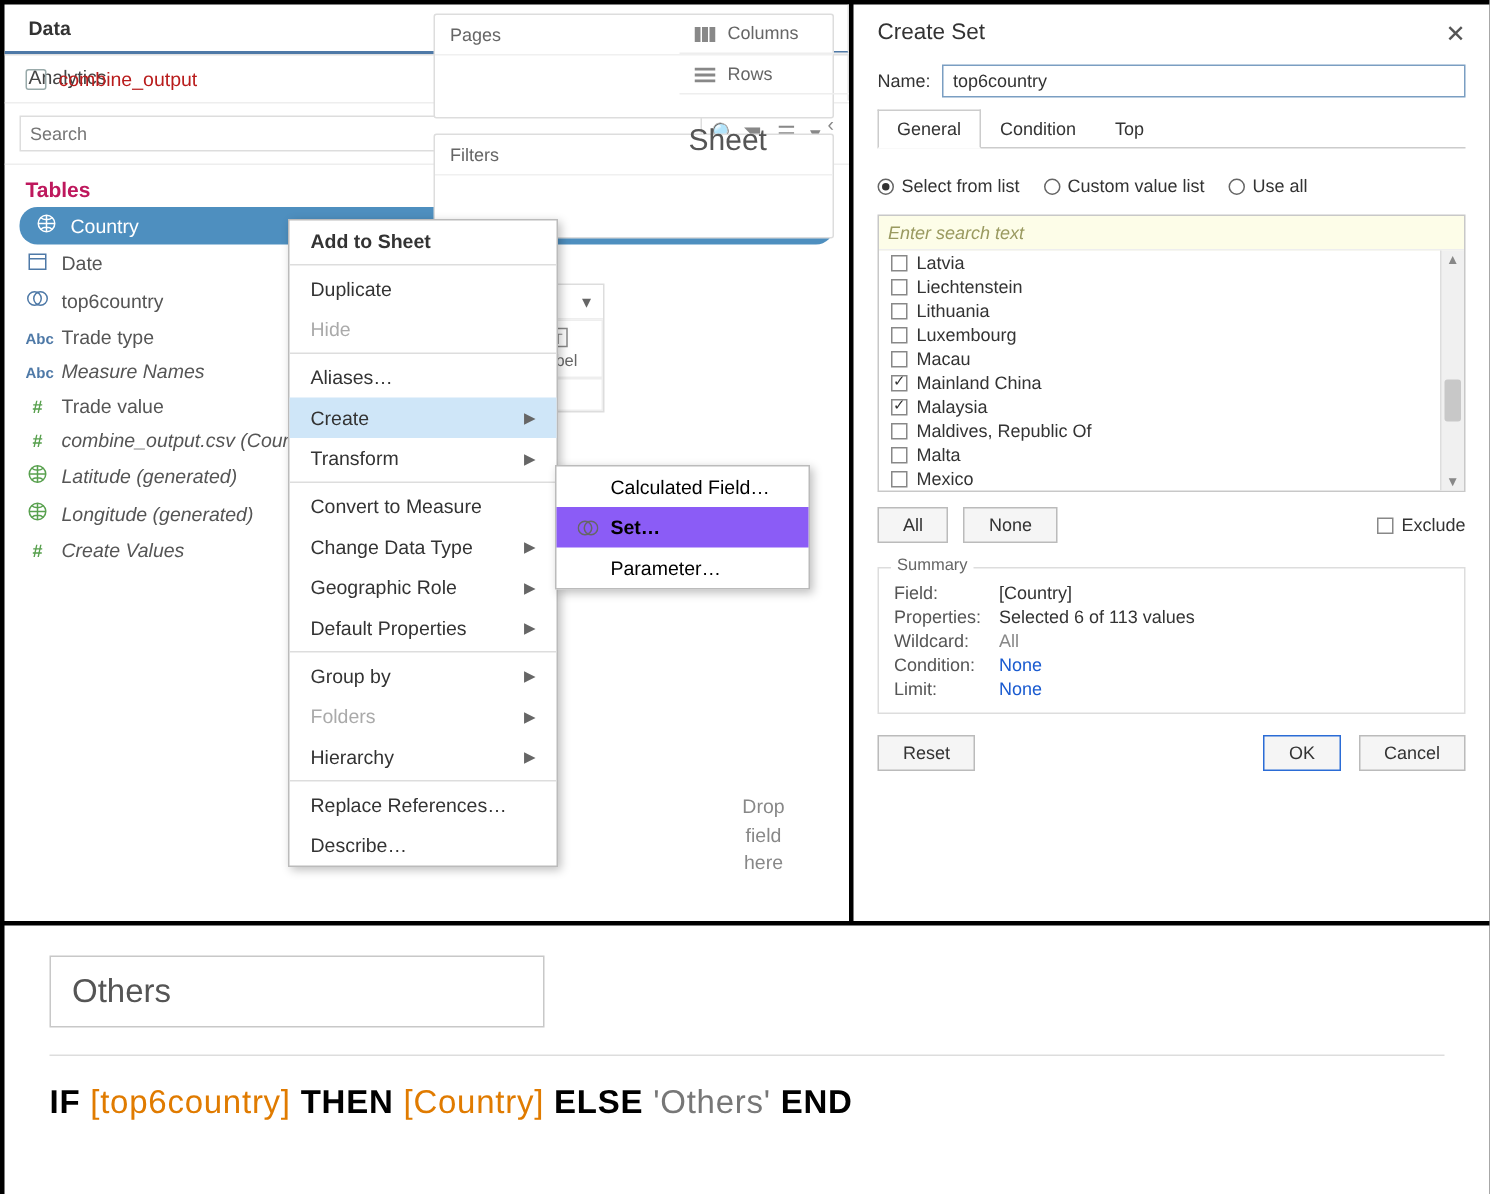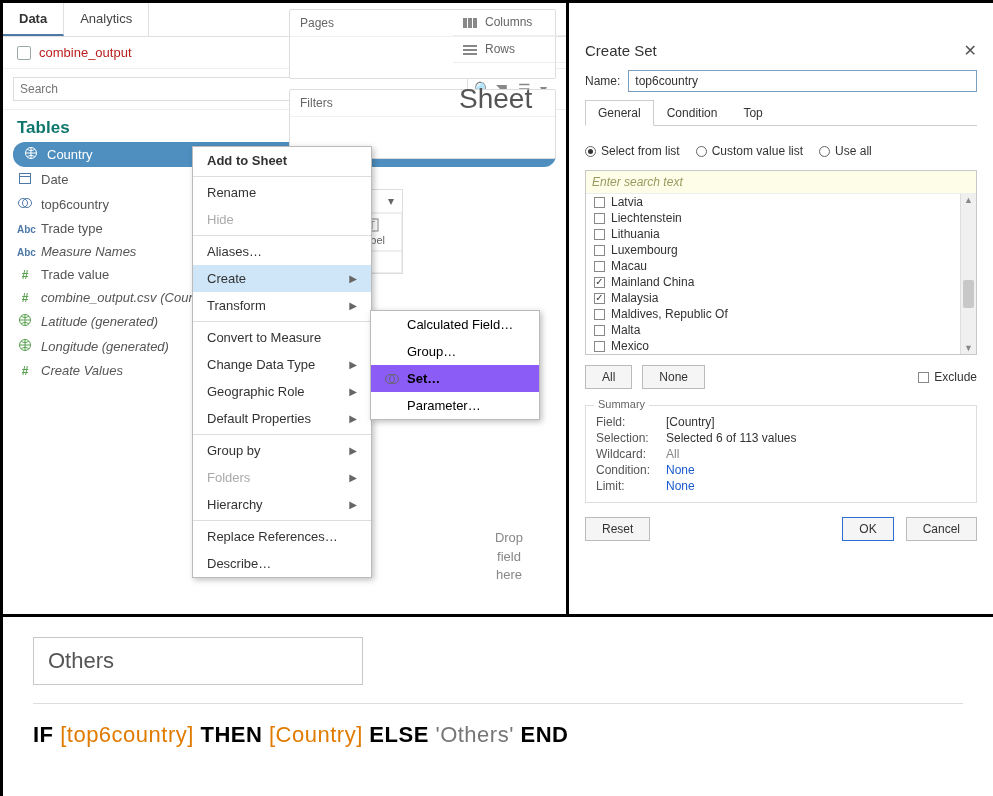--- a/index.html
+++ b/index.html
@@ -4,49 +4,49 @@
 <style>
   * { box-sizing: border-box; font-family: "Segoe UI", Arial, sans-serif; }
   body { margin: 0; background: #fff; }
   .frame { position: relative; width: 993px; height: 796px; border: 3px solid #000; }
   .panel { position: absolute; border: 3px solid #000; background: #fff; overflow: hidden; }
   .left { left: -3px; top: -3px; width: 569px; height: 617px; }
   .right { left: 563px; top: -3px; width: 430px; height: 617px; }
   .bottom { left: -3px; top: 611px; width: 996px; height: 185px; }
 
   
-  .tabrow { display: flex; align-items: stretch; height: 34px; border-bottom: 1px solid #e0e0e0; font-size: 13px; color: #444; }
+  .tabrow { display: flex; align-items: stretch; height: 34px; border-bottom: 1px solid #e0e0e0; font-size: 13px; color: #444; flex-direction: column; }
   .tabrow .tab { padding: 8px 16px; border-right: 1px solid #e0e0e0; }
   .tabrow .tab.data { border-bottom: 2px solid #4e79a7; font-weight: 600; color: #333; }
   .tabrow .collapse { margin-left: auto; padding: 8px 10px; color: #888; }
   .ds-row { display: flex; align-items: center; gap: 8px; padding: 8px 14px; font-size: 13px; color: #b91c1c; border-bottom: 1px solid #eee; }
   .ds-icon { width: 14px; height: 14px; border: 1.5px solid #9aa; border-radius: 2px; }
   .search-row { display: flex; align-items: center; padding: 8px 10px; gap: 6px; border-bottom: 1px solid #eee; }
   .search-row input { flex: 1; border: 1px solid #ddd; padding: 4px 6px; font-size: 12px; color: #888; }
   .search-row .util { width: 16px; color: #888; font-size: 14px; }
-  .tables-h { padding: 8px 14px 4px; font-size: 17px; font-weight: 700; color: #0f766e; }
+  .tables-h { padding: 8px 14px 4px; font-size: 14px; font-weight: 700; color: #be185d; }
   .field-list { font-size: 13px; }
   .field { display: flex; align-items: center; gap: 8px; padding: 4px 14px; color: #555; white-space: nowrap; overflow: hidden; }
   .field .fi { width: 16px; text-align: center; font-size: 12px; }
   .field .txt { overflow: hidden; text-overflow: clip; }
   .field .ital { font-style: italic; }
   .field.selected { background: #4e8fbf; color: #fff; border-radius: 12px; margin: 0 10px; padding: 4px 10px; }
   .field.selected .fi { color: #fff; }
   .blue-i { color: #4e79a7; }
   .green-i { color: #59a14f; }
 
   
   .cards { position: absolute; left: 276px; top: 0; right: 0; bottom: 0; }
   .card { border: 1px solid #ddd; margin: 10px; border-radius: 2px; background: #fff; }
   .card .title { padding: 6px 10px; font-size: 12px; color: #666; border-bottom: 1px solid #f0f0f0; }
   .card.pages { height: 70px; }
   .card.filters { height: 70px; }
   .shelf-row { display: flex; align-items: center; gap: 8px; padding: 6px 10px; border-bottom: 1px solid #eee; font-size: 12px; color: #666; }
   .shelf-icon { width: 14px; height: 10px; display: inline-block; }
-  .sheet-title { font-size: 28px; color: #555; padding: 10px 0 0 6px; }
+  .sheet-title { font-size: 20px; color: #555; padding: 10px 0 0 6px; }
   .marks { border: 1px solid #ddd; position: absolute; top: 100px; left: 0; width: 124px; }
   .marks .mh { padding: 4px 8px; font-size: 12px; border-bottom: 1px solid #eee; color: #666; }
   .marks .row { display: flex; }
   .marks .cell { flex: 1; text-align: center; padding: 4px; font-size: 11px; color: #666; border: 1px solid #eee; }
   .drop { position: absolute; left: 30px; bottom: 30px; width: 60px; text-align: center; font-size: 13px; color: #888; line-height: 1.4; }
 
   
   .ctx { position: absolute; left: 189px; top: 143px; width: 180px; background: #fff; border: 1px solid #bbb; box-shadow: 2px 2px 6px rgba(0,0,0,.25); font-size: 13px; color: #333; z-index: 10; }
   .ctx .mi { padding: 6px 14px; display: flex; align-items: center; justify-content: space-between; }
   .ctx .mi.bold { font-weight: 700; }
@@ -54,21 +54,21 @@
   .ctx hr { border: none; border-top: 1px solid #ddd; margin: 2px 0; }
   .ctx .mi.hover { background: #cfe6f8; }
   .ctx .arr { color: #666; font-size: 10px; }
   .sub { position: absolute; left: 367px; top: 307px; width: 170px; background: #fff; border: 1px solid #bbb; box-shadow: 2px 2px 6px rgba(0,0,0,.25); font-size: 13px; z-index: 11; }
   .sub .mi { padding: 6px 14px; display: flex; align-items: center; gap: 8px; text-align: center; }
   .sub .mi.hover { background: #8b5cf6; font-weight: bold; }
   .sub .ic { width: 14px; height: 14px; }
 
   
   .dlg { padding: 10px 16px 12px; font-size: 12px; color: #333; }
-  .dlg-h { display: flex; justify-content: space-between; align-items: center; font-size: 15px; padding-bottom: 10px; margin-top: 28px; }
+  .dlg-h { display: flex; justify-content: space-between; align-items: flex-start; font-size: 15px; padding-bottom: 10px; }
   .dlg-h .x { font-size: 16px; color: #555; }
   .name-row { display: flex; align-items: center; gap: 8px; margin-bottom: 8px; }
   .name-row input { flex: 1; border: 1px solid #7a9ec2; padding: 3px 6px; font-size: 12px; color: #333; }
   .dlg-tabs { display: flex; border-bottom: 1px solid #ccc; font-size: 12px; }
   .dlg-tabs .dt { padding: 5px 12px; border: 1px solid transparent; margin-bottom: -1px; }
   .dlg-tabs .dt.active { border: 1px solid #ccc; border-bottom: 1px solid #fff; background: #fff; }
   .radios { display: flex; gap: 16px; padding: 18px 0 12px; align-items: center; }
   .radio { display: flex; align-items: center; gap: 5px; }
   .radio .rb { width: 11px; height: 11px; border: 1px solid #666; border-radius: 50%; position: relative; }
   .radio .rb.sel::after { content: ""; position: absolute; inset: 2px; background: #333; border-radius: 50%; }
@@ -257,21 +257,21 @@
         <div>here</div>
       </div>
     </div>
 
     <div class="ctx">
       <div class="mi bold">
           <span>Add to Sheet</span>
         </div>
       <hr>
       <div class="mi">
-          <span>Rename</span>
+          <span>Duplicate</span>
         </div>
       <div class="mi dis">
           <span>Hide</span>
         </div>
       <hr>
       <div class="mi">
           <span>Aliases…</span>
         </div>
       <div class="mi hover">
           <span>Create</span>
@@ -316,24 +316,20 @@
         </div>
       <div class="mi">
           <span>Describe…</span>
         </div>
     </div>
 
     <div class="sub">
       <div class="mi">
           <span class="ic"></span>
           <span>Calculated Field…</span>
-        </div>
-      <div class="mi">
-          <span class="ic"></span>
-          <span>Group…</span>
         </div>
       <div class="mi hover">
         <span class="ic">
           <svg width="14" height="14">
               <circle cx="5" cy="7" r="4.5" fill="none" stroke="#666"></circle>
               <circle cx="9" cy="7" r="4.5" fill="none" stroke="#666"></circle>
             </svg>
         </span>
         <span>Set…</span>
       </div>
@@ -442,21 +438,21 @@
           </label>
       </div>
 
       <div class="summary">
         <span class="leg">Summary</span>
         <div class="sum-row">
             <span class="k">Field:</span>
             <span class="v">[Country]</span>
           </div>
         <div class="sum-row">
-            <span class="k">Selection:</span>
+            <span class="k">Properties:</span>
             <span class="v">Selected 6 of 113 values</span>
           </div>
         <div class="sum-row">
             <span class="k">Wildcard:</span>
             <span class="v gray">All</span>
           </div>
         <div class="sum-row">
             <span class="k">Condition:</span>
             <span class="v blue">None</span>
           </div>

